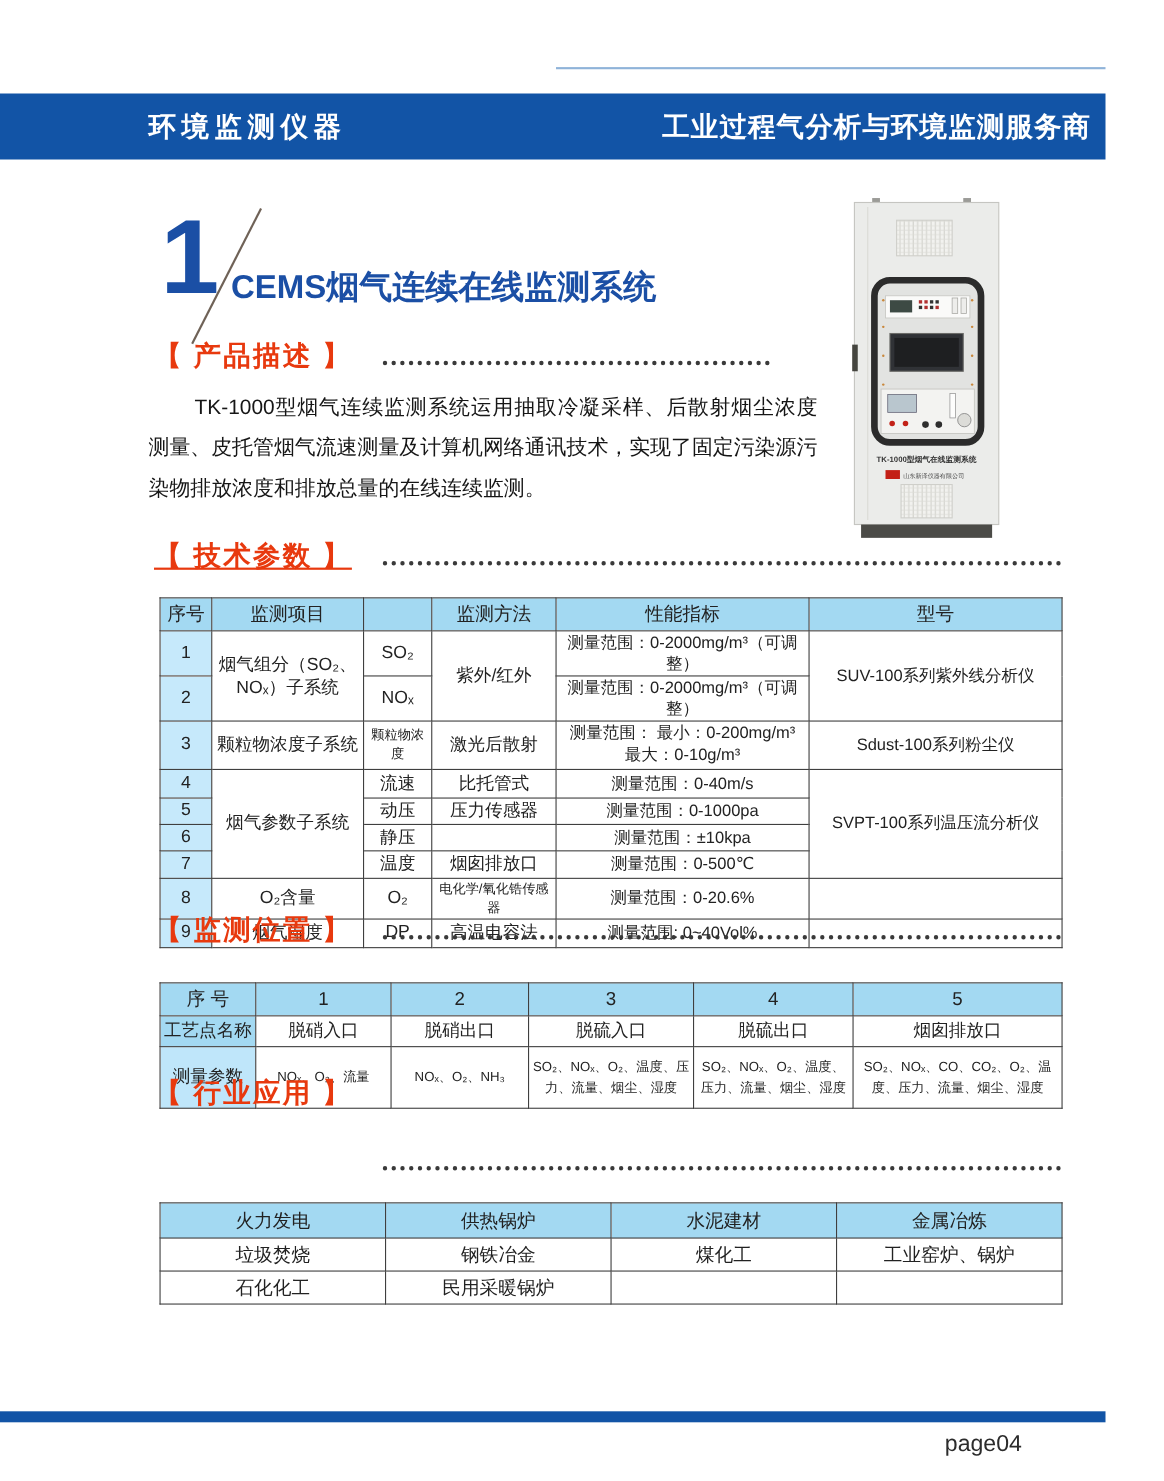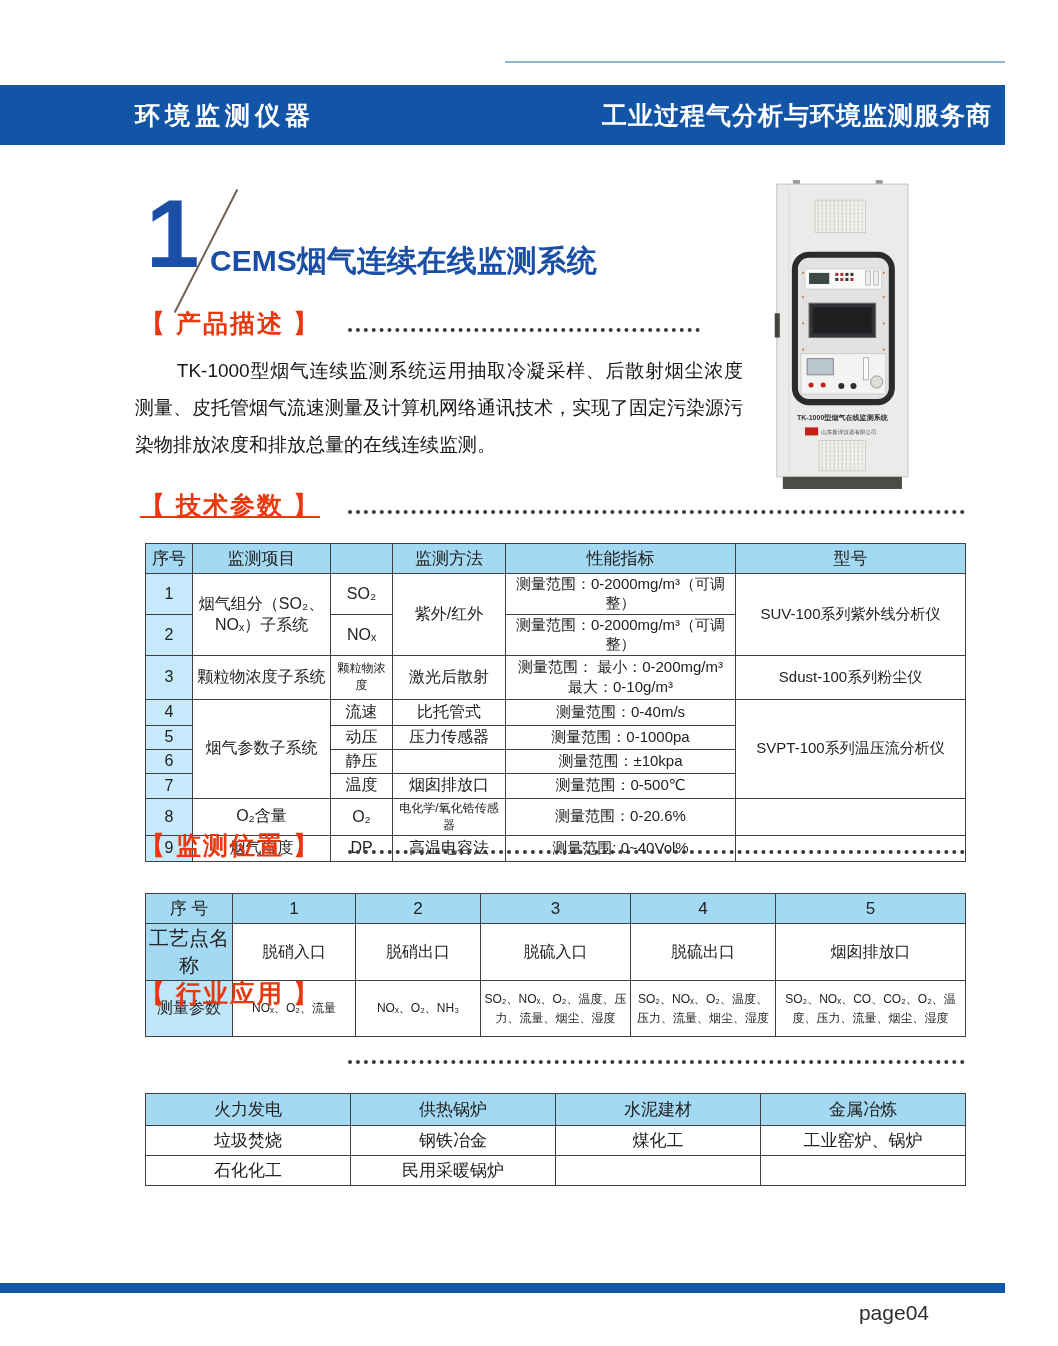--- a/index.html
+++ b/index.html
@@ -34,21 +34,21 @@
 
   
   .photo{position:absolute;left:748px;top:176px;width:218px;height:318px;}
 
   
   table.tbl{border-collapse:collapse;table-layout:fixed;position:absolute;
             text-align:center;color:#222;}
   table.tbl td{border:1px solid #3f3f3f;padding:1px 3px;vertical-align:middle;overflow:hidden;}
   td.hd{background:#a3d9f2;font-size:17px;}
   td.noc{background:#c6e9fb;font-size:16px;}
-  td.rowhdr{background:#a3d9f2;font-size:20px;}
+  td.rowhdr{background:#a3d9f2;font-size:16px;}
   td.rowhdr2{background:#bfe6fa;font-size:16px;}
   .techtbl{left:145px;top:543px;width:820px;font-size:16px;}
   .techtbl td.pf{font-size:15px;}
   .techtbl td.sm{font-size:12px;padding:1px 1px;}
   .preline{white-space:pre-line;line-height:1.35;margin-top:43px;}
   .postbl{left:145px;top:893px;width:820px;font-size:16px;}
   .postbl td.pp{font-size:12px;line-height:1.55;padding:2px 2px;}
   .indtbl{left:145px;top:1093px;width:820px;font-size:17px;}
 
   

